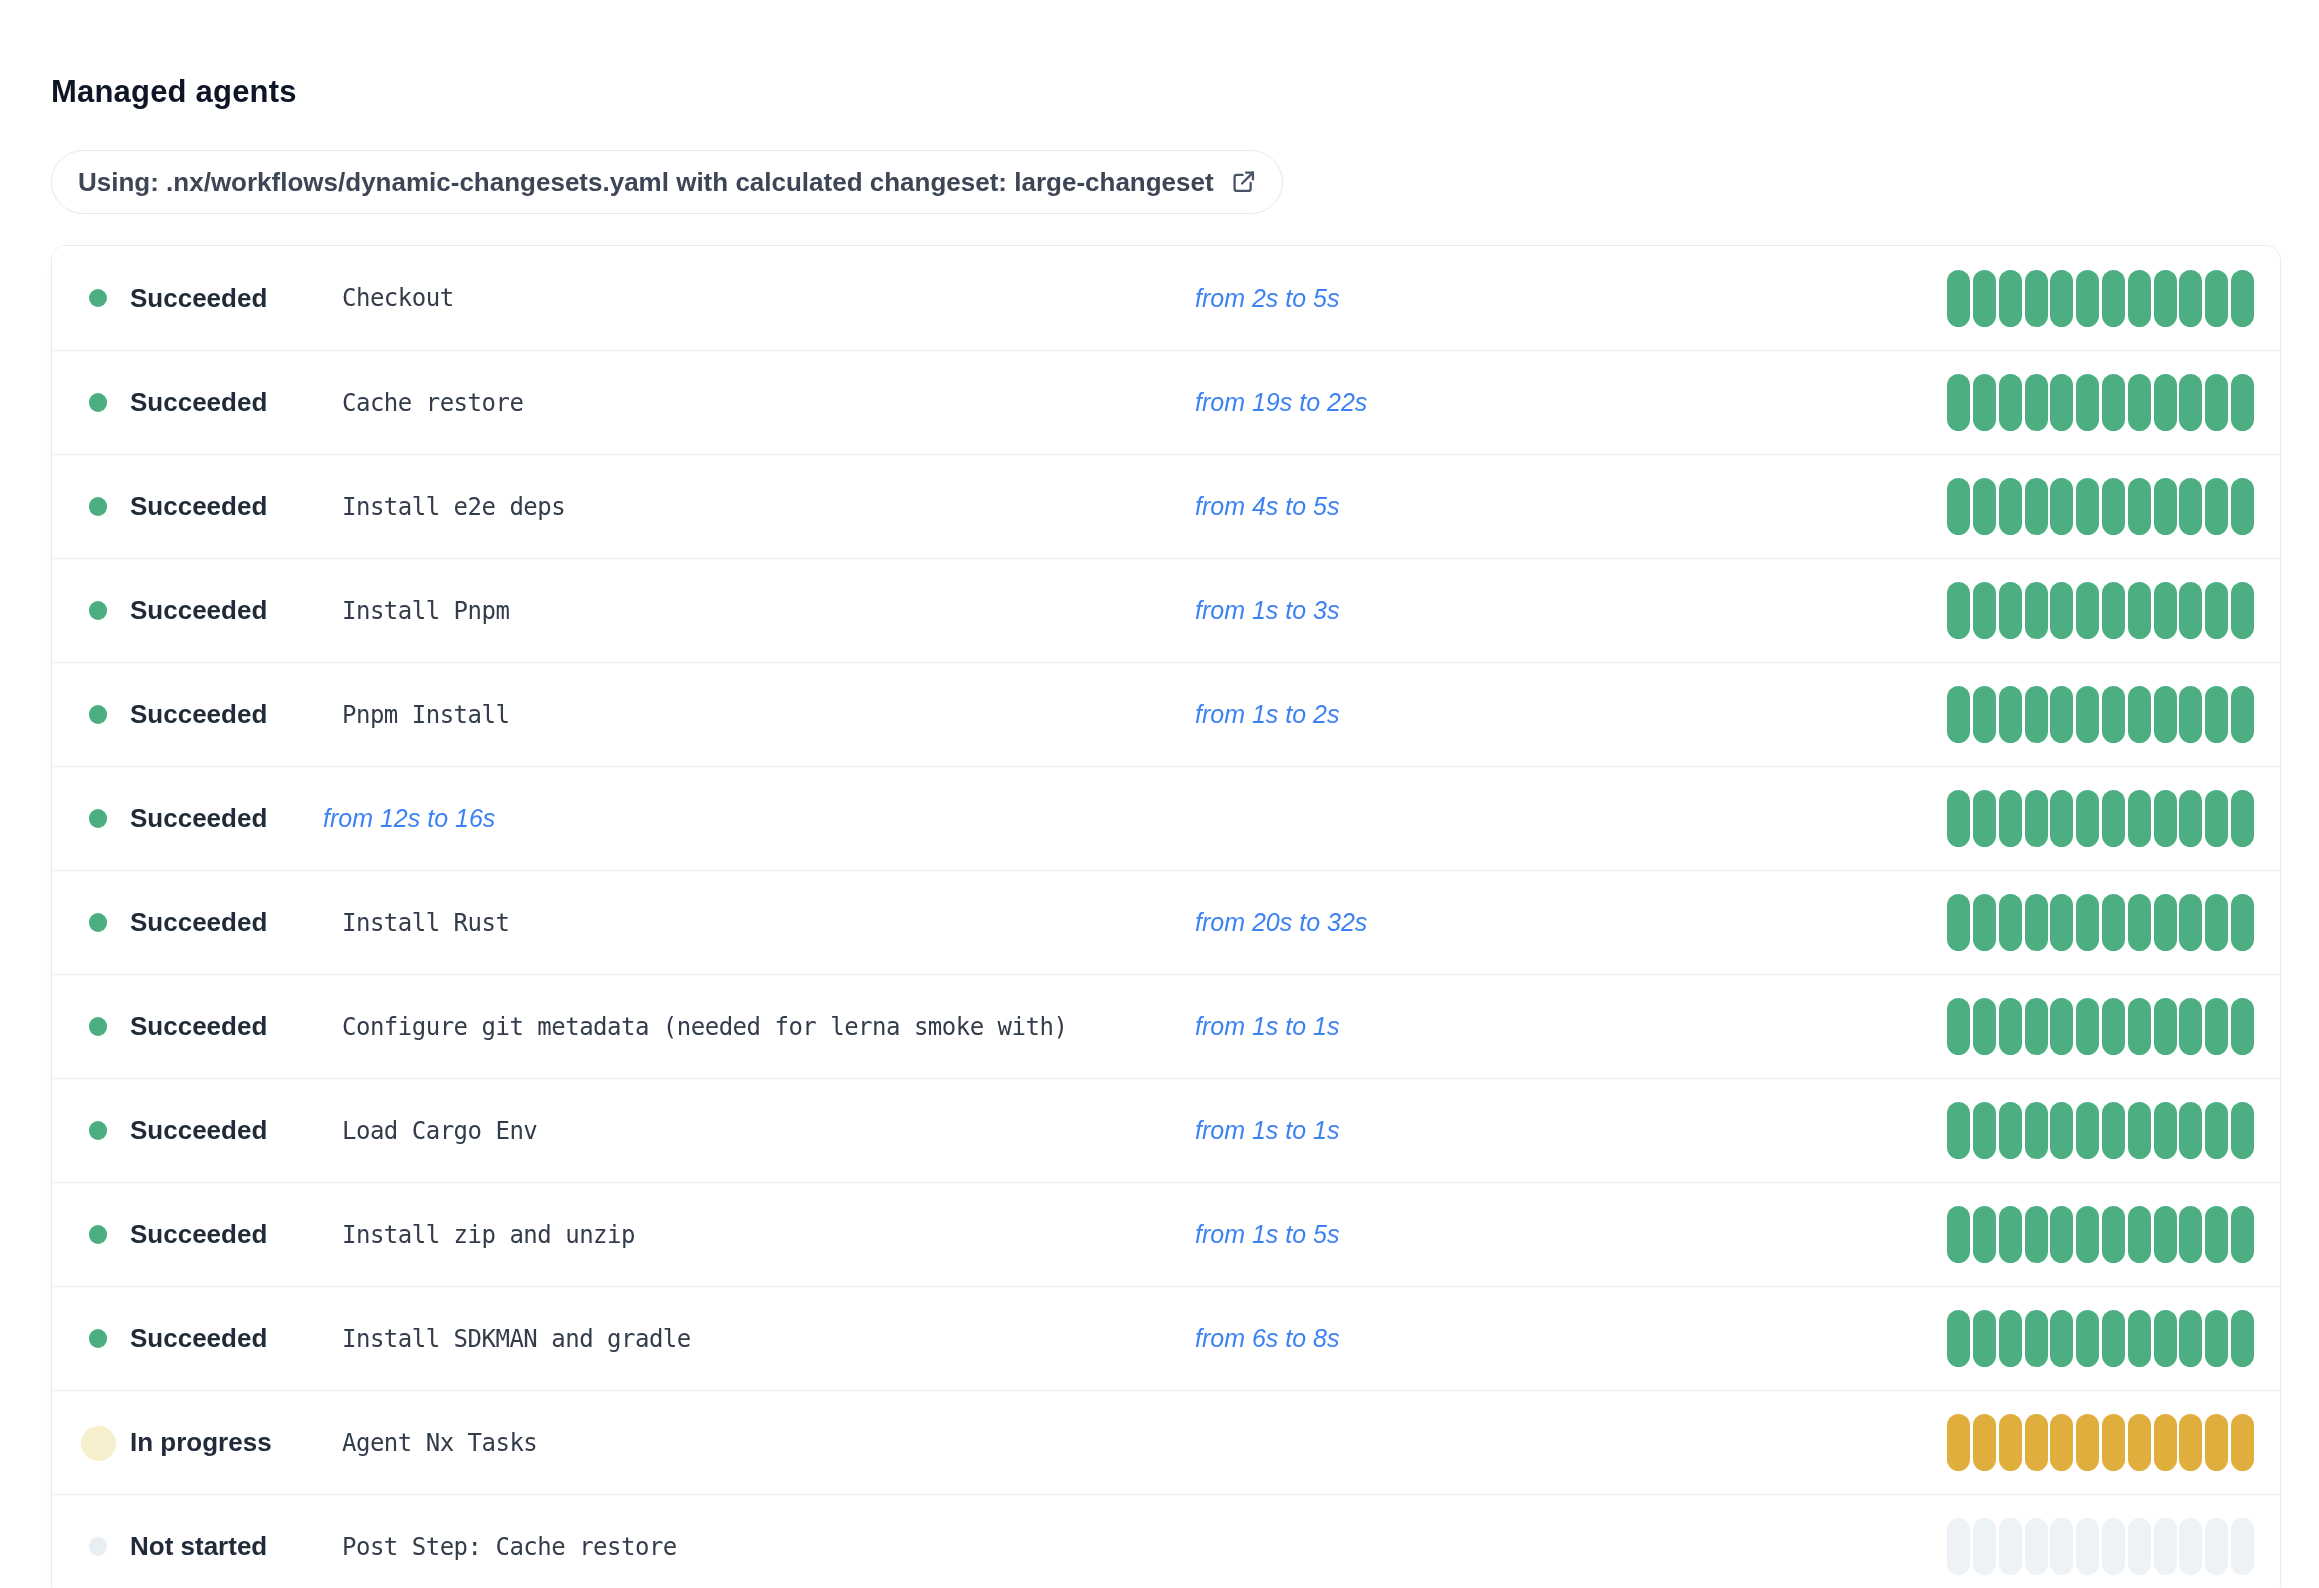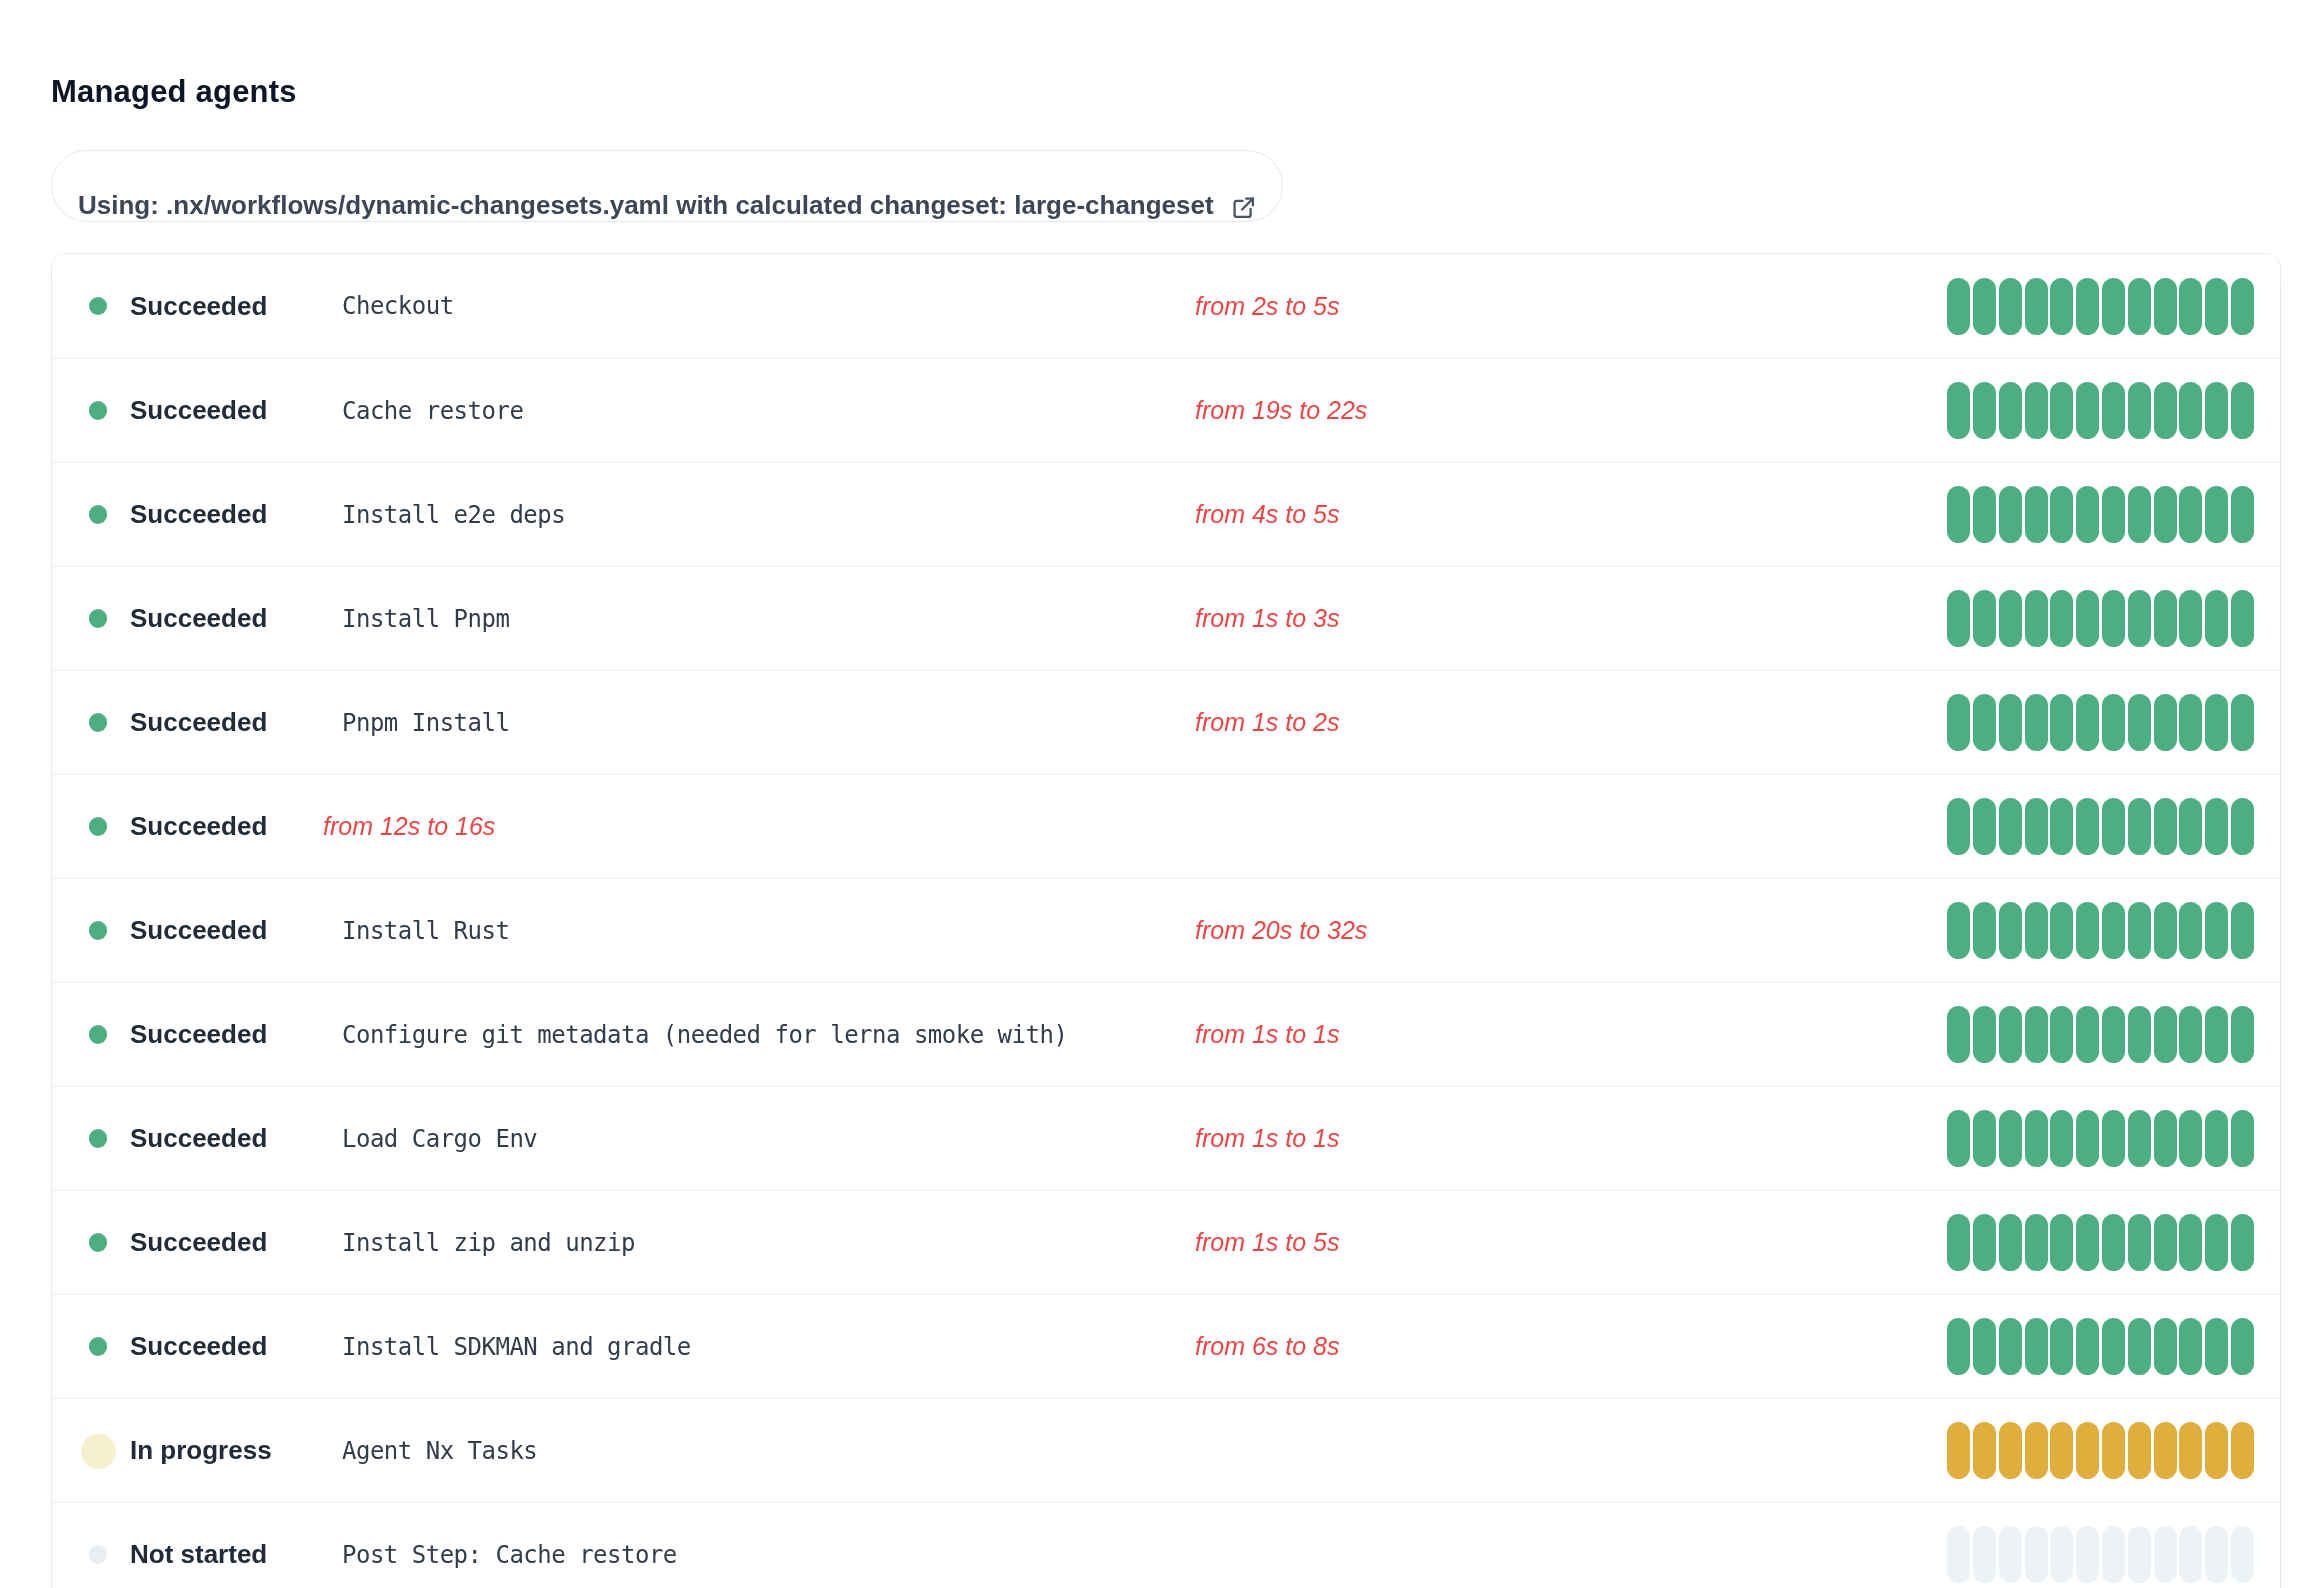--- a/index.html
+++ b/index.html
@@ -3,21 +3,21 @@
 <meta charset="utf-8">
 <style>
   * { margin:0; padding:0; box-sizing:border-box; }
   html,body { width:2320px; height:1589px; background:#ffffff; overflow:hidden;
               font-family:"Liberation Sans", sans-serif; }
   .wrap { width:2230px; margin-left:51px; position:relative; }
 
   .page-title { padding-top:46px; font-size:31px; font-weight:700; color:#0d1526;
                 letter-spacing:0.2px;margin-top:28px; }
 
-  .banner { margin-top:40px; display:inline-flex; align-items:flex-end; height:72px;
+  .banner { margin-top:40px; display:inline-flex; align-items:center; height:64px;
             padding:0 24px 0 26px; border:1.8px solid #e6e8ec; border-radius:37px;
             background:#fff; cursor:pointer; }
   .banner-label { font-size:26px; font-weight:600; color:#3d4657; }
   .ext-icon { width:27.5px; height:27.5px; margin-left:16.5px; display:inline-block; }
   .ext-icon svg { width:100%; height:100%; stroke:#4a5365; stroke-width:2; fill:none;
                   stroke-linecap:round; stroke-linejoin:round; }
 
   .card { margin-top:31px; border:1.8px solid #e7e9ed; border-radius:14.7px; background:#fff;
           overflow:hidden; box-shadow:0 11px 14.7px -9.2px rgba(15,23,42,.12); }
 
@@ -32,21 +32,21 @@
           background:transparent; }
   .row.in_progress .halo { background:var(--in-progress-halo); }
   .dot { width:18.4px; height:18.4px; border-radius:50%; }
   .row.succeeded  .dot { background:var(--succeeded); }
   .row.in_progress .dot { background:var(--in-progress); }
   .row.not_started .dot { background:var(--not-started); }
 
   .status-label { font-size:26px; font-weight:600; color:#222b3a; }
   .step-name { font-family:"DejaVu Sans Mono", monospace; font-size:24px;
                color:#333c4a; letter-spacing:-0.5px; white-space:nowrap;margin-left:19px; }
-  .step-duration { font-size:25px; font-style:italic; color:#ef4444; }
+  .step-duration { font-size:25px; font-style:italic; color:#3b82f6; }
 
   .bar { display:flex; gap:2.8px; justify-self:end; }
   .seg { width:23px; height:57px; border-radius:12px; }
   .seg.succeeded  { background:var(--succeeded); }
   .seg.in_progress { background:var(--in-progress); }
   .seg.not_started { background:var(--not-started-bar); }
 
   .next-peek { position:absolute; left:355px; top:1572px; width:1554px; height:26px;
                border-radius:13px; background:#f5f6f8; }
 </style>

